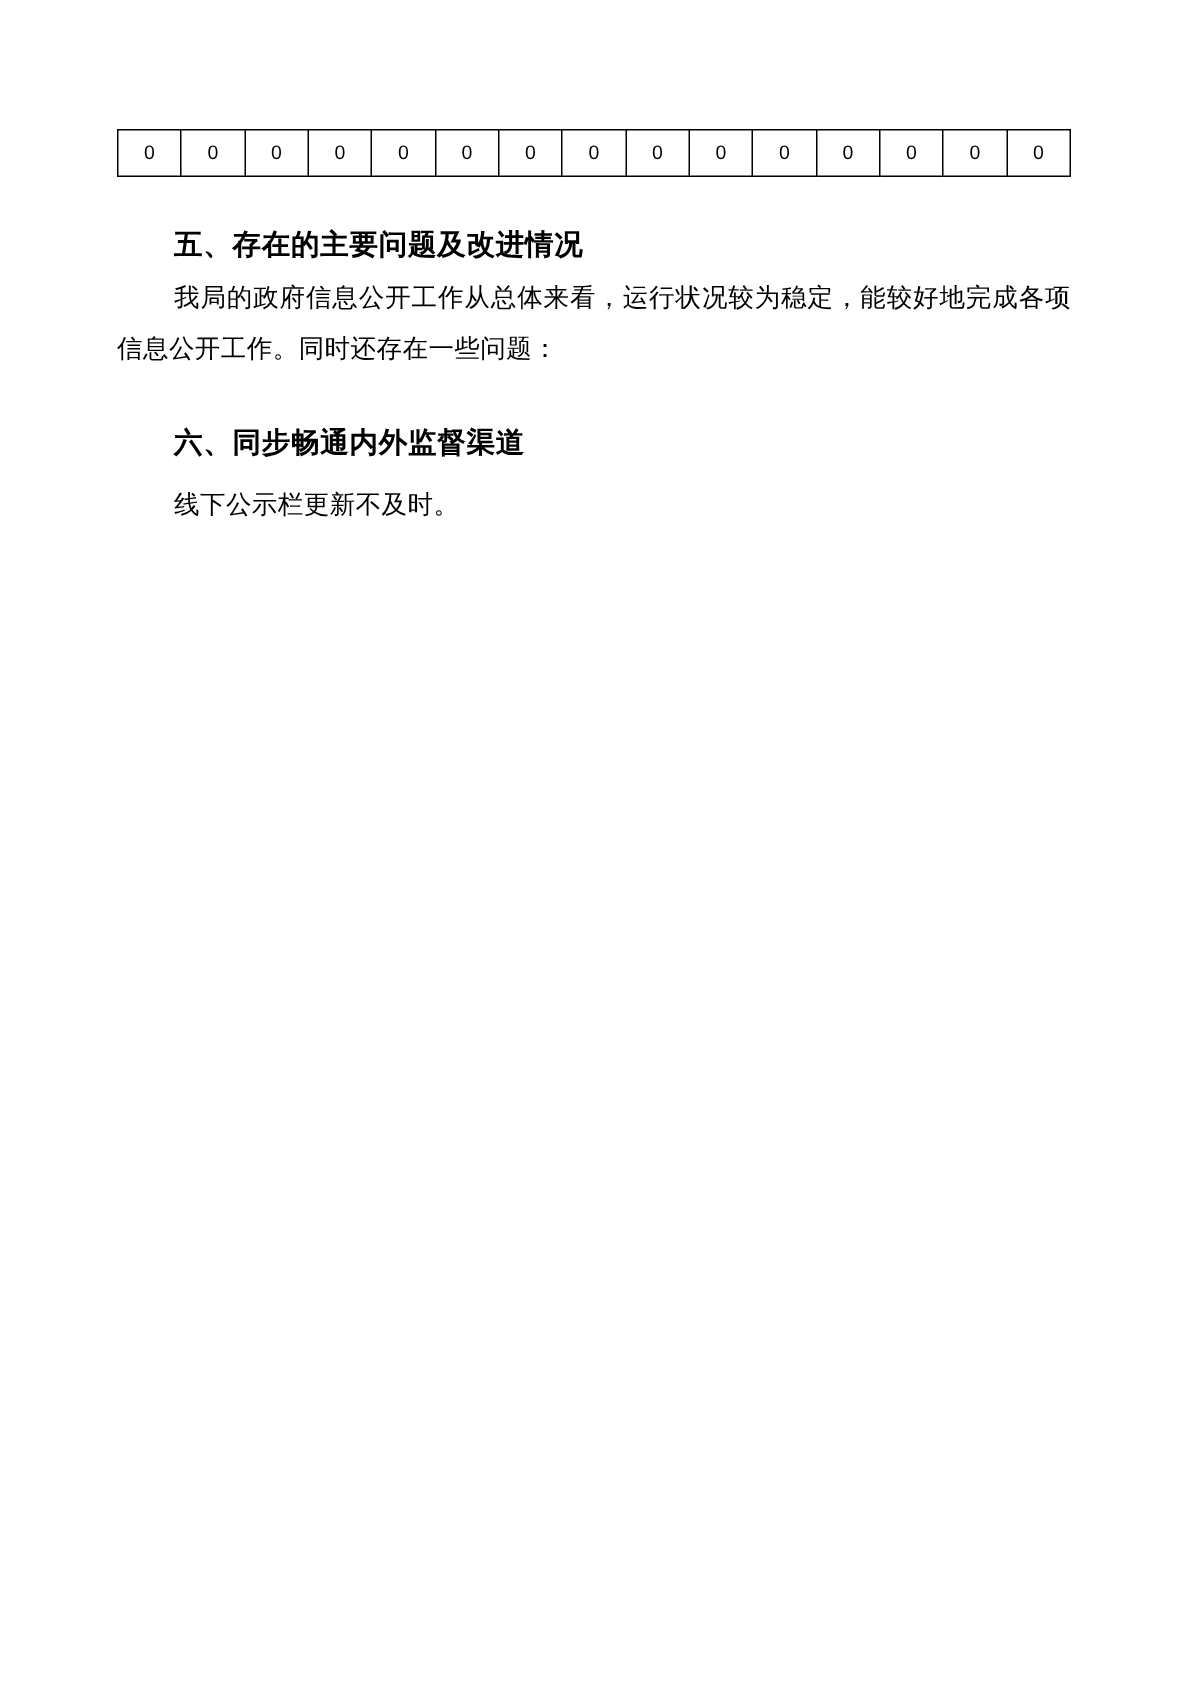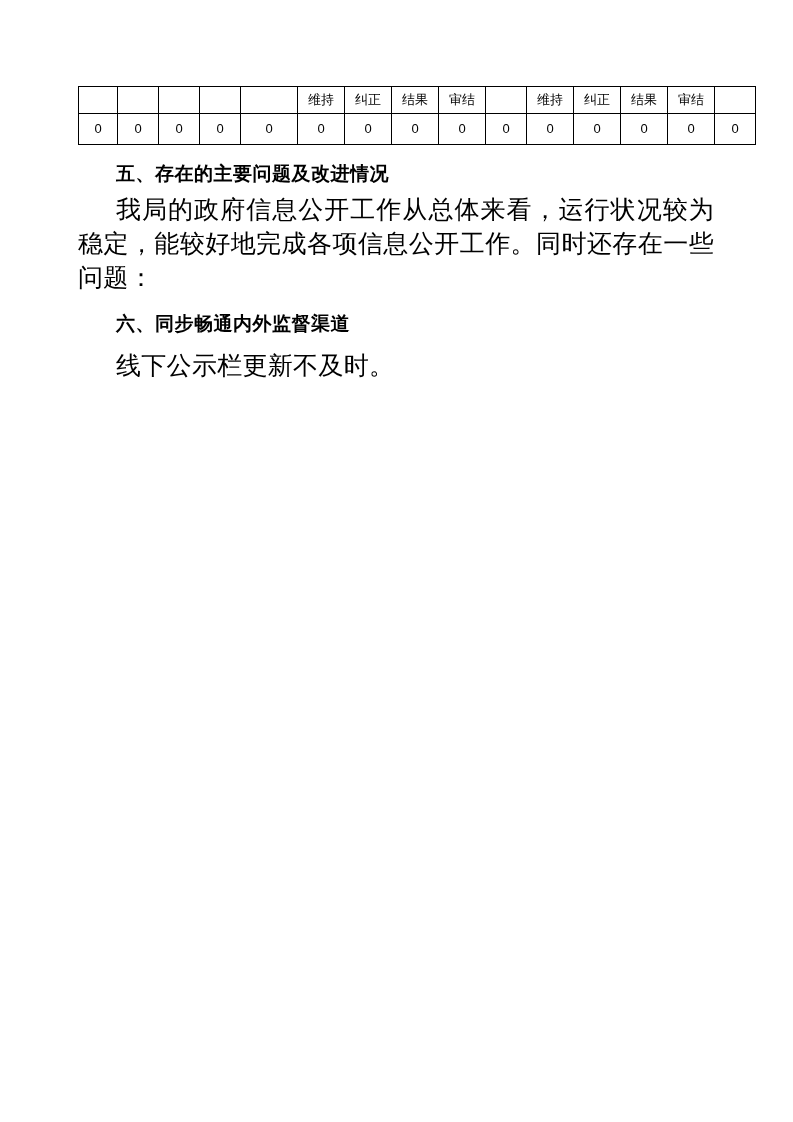--- a/index.html
+++ b/index.html
@@ -50,62 +50,45 @@
     font-size: 13px;
     height: 30px;
     line-height: 30px;
   }
 
   
   h2.section {
     font-family: Liberation Sans, sans-serif;
     font-size: 19px;
     font-weight: bold;
-    margin: 16px 0 6px 0;
+    margin: 32px 0 6px 0;
     text-indent: 38px;
     letter-spacing: 0.5px;
   }
   p.para {
-    font-size: 25px;
+    font-size: 17px;
     line-height: 34px;
     margin: 0 0 2px 0;
     text-indent: 38px;
     text-align: justify;
     letter-spacing: 0.3px;
   }
   p.para.indent2 {
     text-indent: 56px;
   }
   .spacer-sm { height: 6px; }
 </style>
 </head>
 <body>
 
 <div class="page">
   <div class="content">
 
     <table class="grid">
       <tbody>
-        <tr class="headers">
-          <td style="width:38px;"></td>
-          <td style="width:40px;"></td>
-          <td style="width:40px;"></td>
-          <td style="width:40px;"></td>
-          <td style="width:56px;"></td>
-          <td style="width:46px;">维持</td>
-          <td style="width:46px;">纠正</td>
-          <td style="width:46px;">结果</td>
-          <td style="width:46px;">审结</td>
-          <td style="width:40px;"></td>
-          <td style="width:46px;">维持</td>
-          <td style="width:46px;">纠正</td>
-          <td style="width:46px;">结果</td>
-          <td style="width:46px;">审结</td>
-          <td style="width:40px;"></td>
-        </tr>
         <tr class="values">
           <td>0</td>
           <td>0</td>
           <td>0</td>
           <td>0</td>
           <td>0</td>
           <td>0</td>
           <td>0</td>
           <td>0</td>
           <td>0</td>

